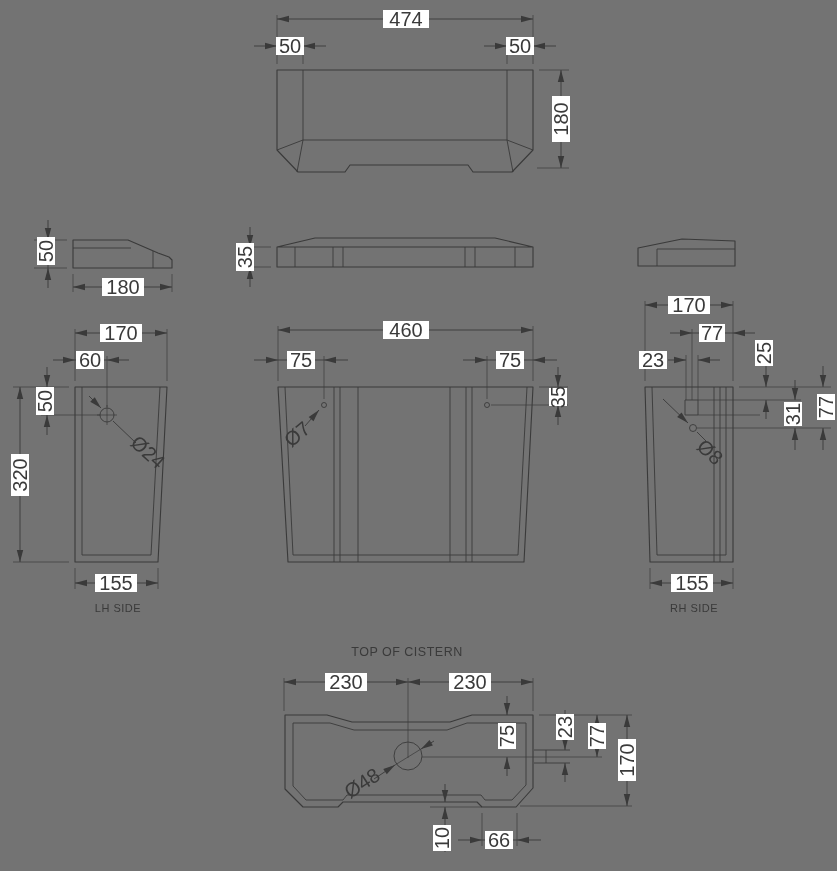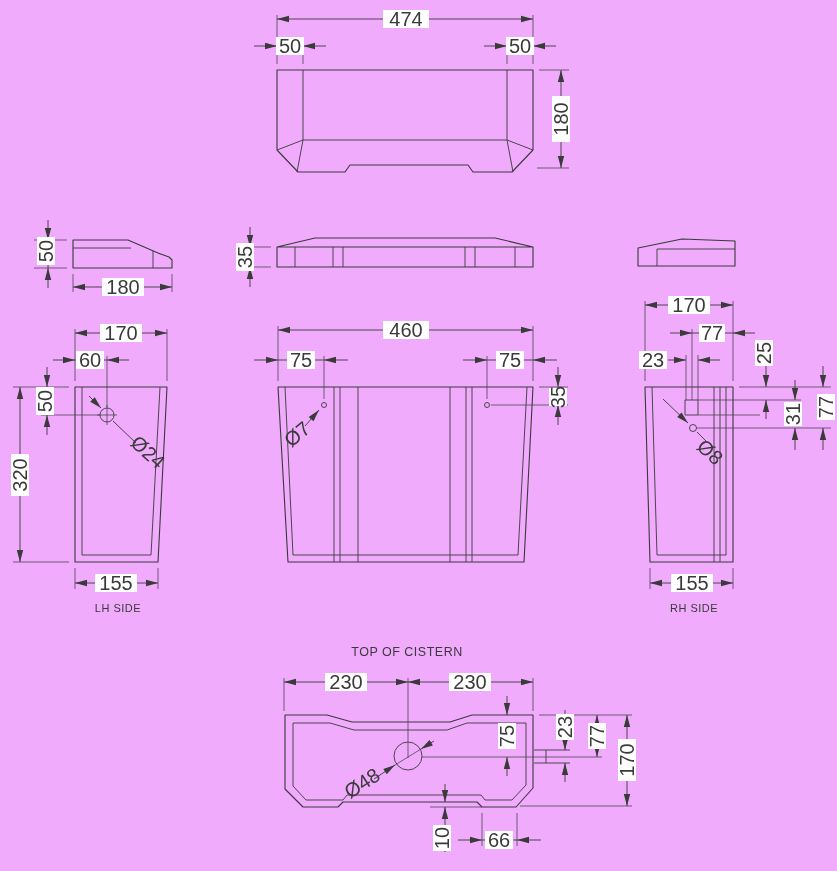--- a/index.html
+++ b/index.html
@@ -1,16 +1,16 @@
 <!DOCTYPE html>
 <html><head>
 <meta charset="utf-8">
 <style>
   html,body{margin:0;padding:0;background:#ffffff;}
-  .stage{position:relative;width:837px;height:871px;background:#f0abfc;overflow:hidden;}
+  .stage{position:relative;width:837px;height:871px;background:#737373;overflow:hidden;}
   svg{display:block;}
   .ol{fill:none;stroke:#3a3a3a;stroke-width:1.1;stroke-linejoin:round;}
   .thin{fill:none;stroke:#3a3a3a;stroke-width:0.9;}
   .hair{fill:none;stroke:#3a3a3a;stroke-width:0.7;}
   .tbg{fill:#ffffff;stroke:none;}
   text{font-family:"Liberation Sans","DejaVu Sans",sans-serif;fill:#3a3a3a;
        text-anchor:middle;dominant-baseline:central;}
   .dim text{font-size:20px;}
   .lbl text{font-size:11px;letter-spacing:.5px;}
   .ttl text{font-size:12.5px;letter-spacing:.5px;}

